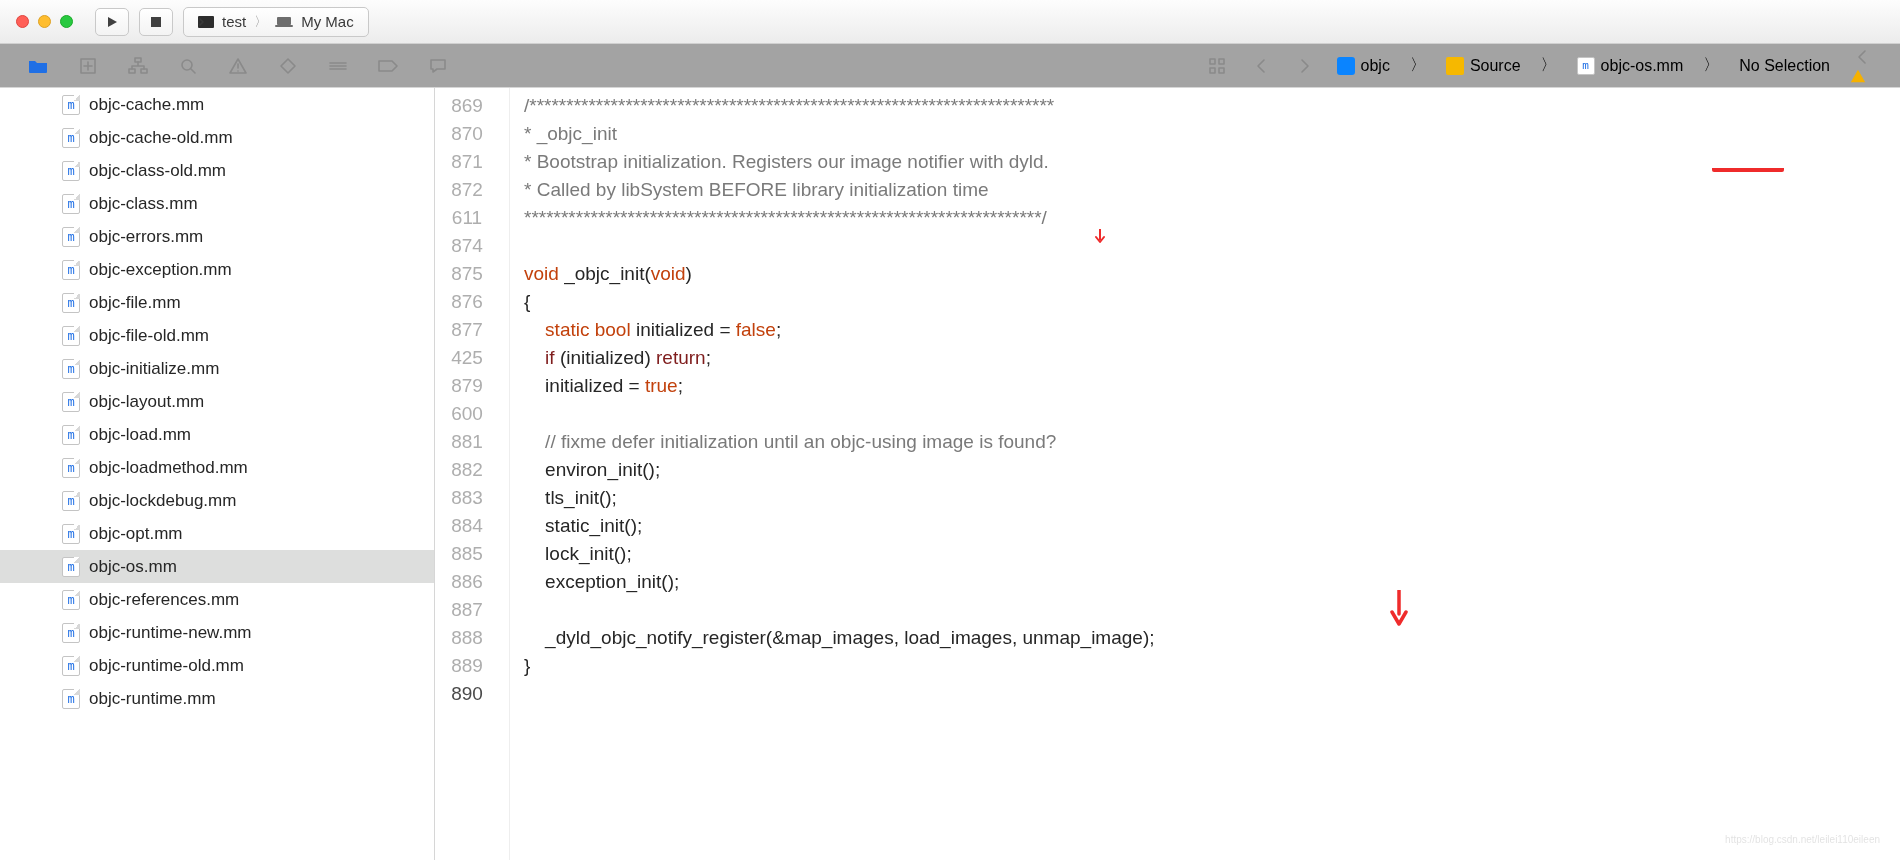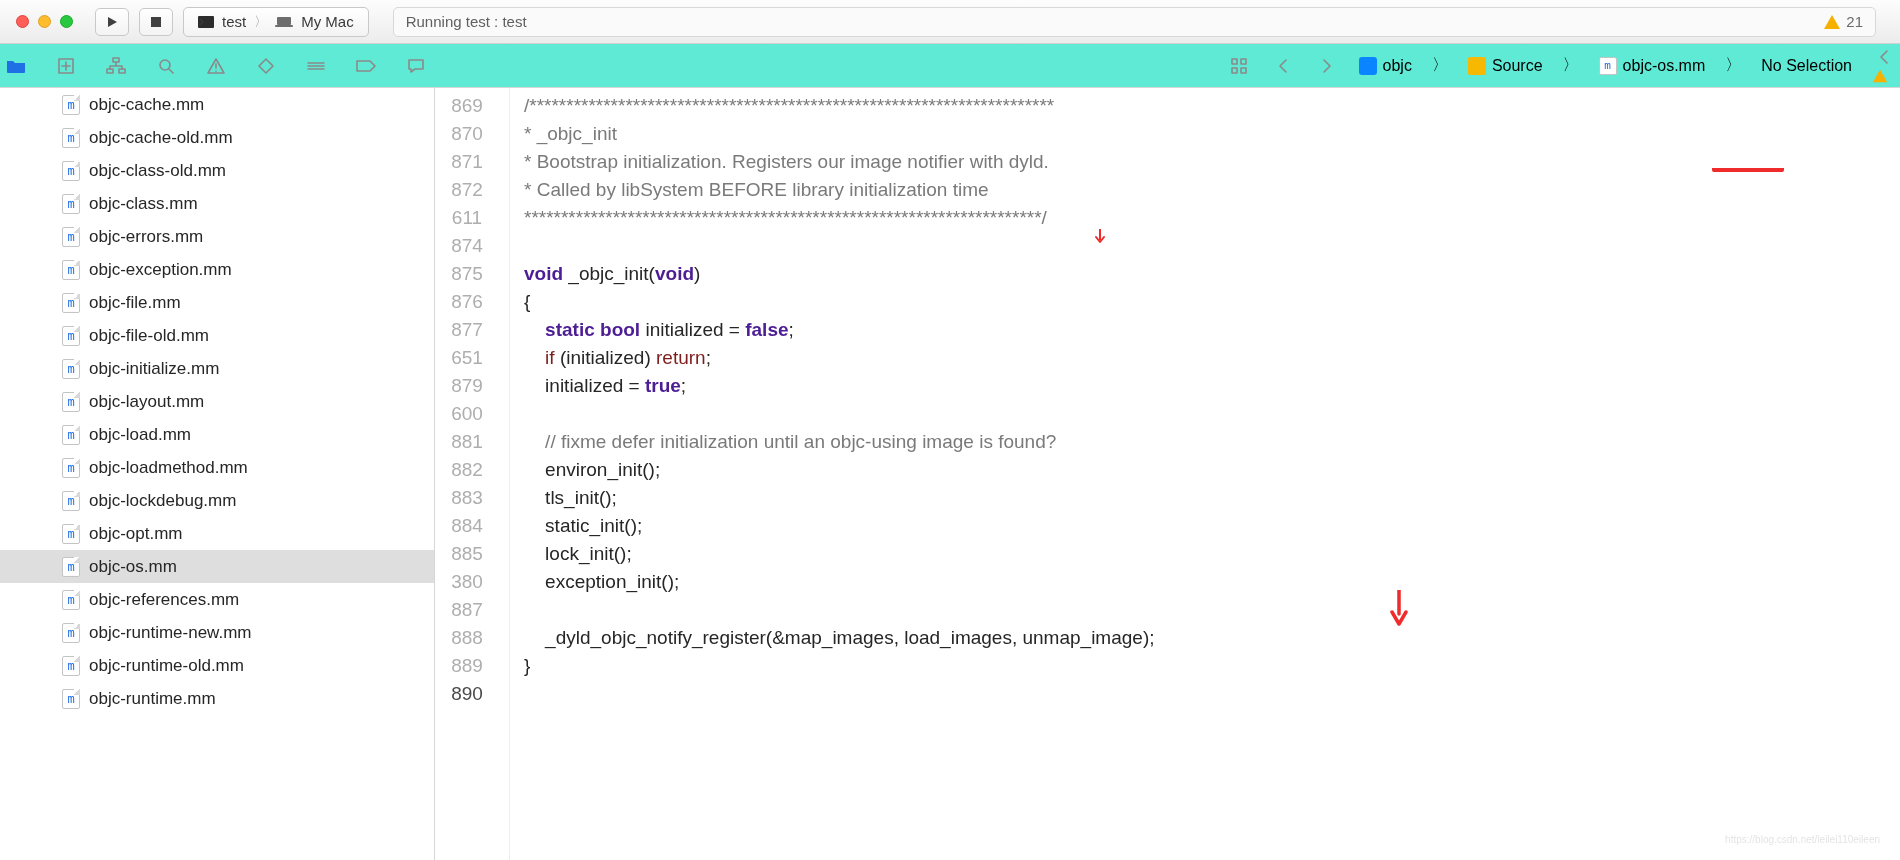--- a/index.html
+++ b/index.html
@@ -13,21 +13,21 @@
 .traffic .min{background:#ffbd2e;border:1px solid #dea123;}
 .traffic .max{background:#28c940;border:1px solid #1aab29;}
 .tb-btn{width:34px;height:28px;border:1px solid #c9c9c9;border-radius:5px;background:linear-gradient(#fff,#f3f3f3);display:flex;align-items:center;justify-content:center;color:#404040;}
 .scheme-pill{display:flex;align-items:center;gap:8px;height:30px;padding:0 14px;border:1px solid #c9c9c9;border-radius:5px;background:linear-gradient(#fff,#f3f3f3);font-size:15px;color:#3a3a3a;}
 .sep-chevron{color:#9a9a9a;font-size:13px;}
 .activity{flex:1 1 auto;margin:0 14px;height:30px;border:1px solid #d8d8d8;border-radius:5px;background:#fafafa;display:flex;align-items:center;justify-content:space-between;padding:0 12px;font-size:15px;color:#606060;}
 .activity .right{display:flex;align-items:center;gap:6px;color:#6b6b6b;}
 .warn-tri{width:0;height:0;border-left:8px solid transparent;border-right:8px solid transparent;border-bottom:14px solid #f6b100;display:inline-block;position:relative;}
 
 
-.navstrip{height:44px;display:flex;align-items:center;gap:26px;padding:0 4px;background:#5eead4;border-bottom:1px solid #d6d6d6;}
+.navstrip{height:44px;display:flex;align-items:center;gap:26px;padding:0 26px;background:#a3a3a3;border-bottom:1px solid #d6d6d6;}
 .navstrip .nicon{width:24px;height:24px;color:#8a8a8a;display:flex;align-items:center;justify-content:center;}
 .navstrip .nicon.active{color:#1f6fe5;}
 .navstrip-right{margin-left:auto;display:flex;align-items:center;gap:20px;}
 
 
 .split{display:flex;height:calc(100% - 44px - 44px);}
 
 
 .filetree{width:435px;overflow:auto;background:#fff;border-right:1px solid #d6d6d6;}
 .file-row{display:flex;align-items:center;gap:9px;height:33px;padding-left:62px;font-size:17px;color:#262626;cursor:default;}
@@ -42,21 +42,21 @@
 .pic.proj{background:#0a84ff;border-radius:3px;}
 .pic.folder{background:#f6b800;border-radius:2px;}
 .pic.mm{border:1px solid #c4c4c4;border-radius:2px;background:#fff;color:#1f6fe5;font-family:Menlo,monospace;font-size:11px;line-height:1;}
 
 .code-area{flex:1;display:flex;overflow:auto;font-family:"SF Mono",Menlo,Consolas,monospace;font-size:19px;line-height:28px;position:relative;}
 .gutter{flex:0 0 75px;text-align:center;color:#aeaeae;background:#fff;padding:4px 10px 4px 0;user-select:none;border-right:1px solid #eee;}
 .gutter .cur{color:#4a4a4a;font-weight:400;}
 .codetext{flex:1;padding:4px 0 4px 14px;white-space:pre;color:#262626;}
 
 .tok-comment{color:#7a7a7a;}
-.tok-kw{color:#4c1d95;font-weight:700;}
+.tok-kw{color:#c2410c;font-weight:400;}
 .tok-ctrl{color:#7f1d1d;font-weight:400;}
 .tok-ital{}
 
 .annot{position:absolute;pointer-events:none;}
 .annot.under{height:6px;border-bottom:4px solid #ef2b2b;border-radius:2px;}
 
 .watermark{position:absolute;right:20px;bottom:6px;font-size:10px;color:rgba(0,0,0,0.12);}
 
 
 .stroke{stroke:currentColor;fill:none;stroke-width:1.6;stroke-linecap:round;stroke-linejoin:round;}
@@ -89,27 +89,20 @@
       </svg>
     <span>test</span>
     <span class="sep-chevron">〉</span>
     <svg width="18" height="12" viewBox="0 0 18 12">
         <rect x="2" y="1" width="14" height="8" rx="1" fill="#6d6d6d"></rect>
         <rect x="0" y="9" width="18" height="2" rx="1" fill="#6d6d6d"></rect>
       </svg>
     <span>My Mac</span>
   </div>
 
-  <div class="activity">
-    <span>Running test : test</span>
-    <span class="right">
-      <span class="warn-tri"></span>
-      <span>21</span>
-    </span>
-  </div>
 </div>
 
 <div class="navstrip">
   <span class="nicon active">
     <svg width="20" height="16" viewBox="0 0 20 16">
         <path d="M1 3h6l2 2h10v9a1 1 0 0 1-1 1H2a1 1 0 0 1-1-1V3z" fill="#1f6fe5"></path>
       </svg>
   </span>
   <span class="nicon">
     <svg width="18" height="18" viewBox="0 0 18 18">
@@ -296,29 +289,29 @@
       <div class="gutter" id="gutter">
           <div>869</div>
           <div>870</div>
           <div>871</div>
           <div>872</div>
           <div>611</div>
           <div>874</div>
           <div>875</div>
           <div>876</div>
           <div>877</div>
-          <div>651</div>
+          <div>425</div>
           <div>879</div>
           <div>600</div>
           <div>881</div>
           <div>882</div>
           <div>883</div>
           <div>884</div>
           <div>885</div>
-          <div>380</div>
+          <div>886</div>
           <div>887</div>
           <div>888</div>
           <div>889</div>
           <div class="cur">890</div>
         </div>
       <div class="codetext" id="codetext"><span class="tok-comment">/***********************************************************************</span>
 <span class="tok-comment">* _objc_init</span>
 <span class="tok-comment">* Bootstrap initialization. Registers our image notifier with dyld.</span>
 <span class="tok-comment">* Called by libSystem BEFORE library initialization time</span>
 <span class="tok-comment">**********************************************************************/</span>

